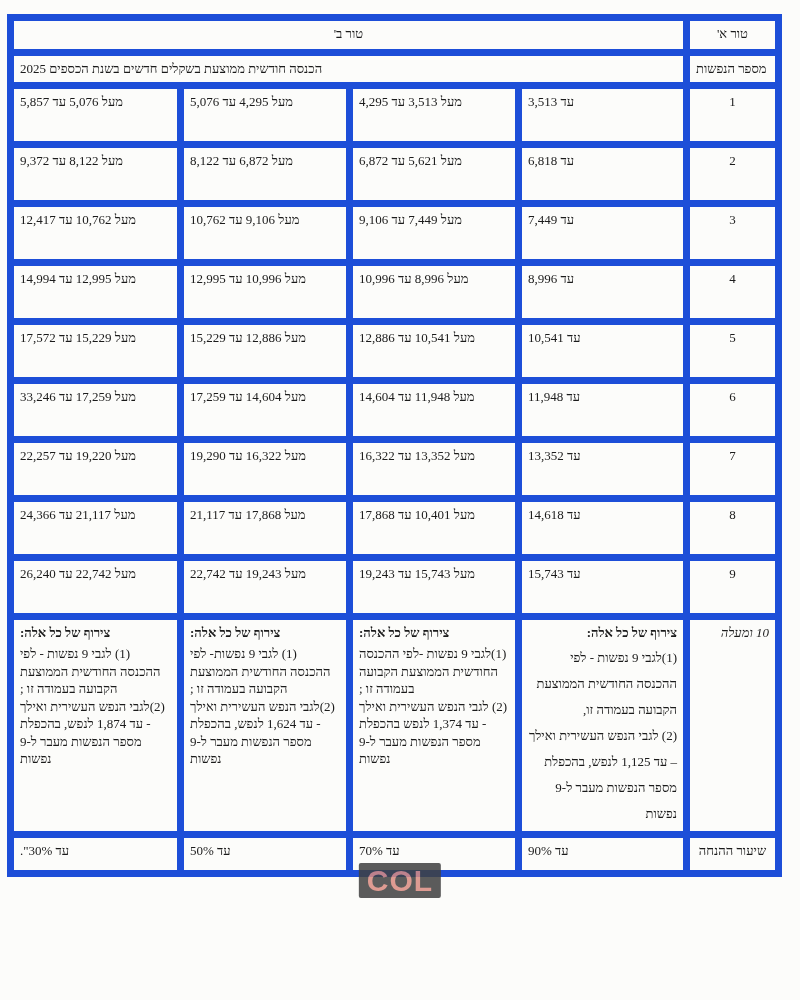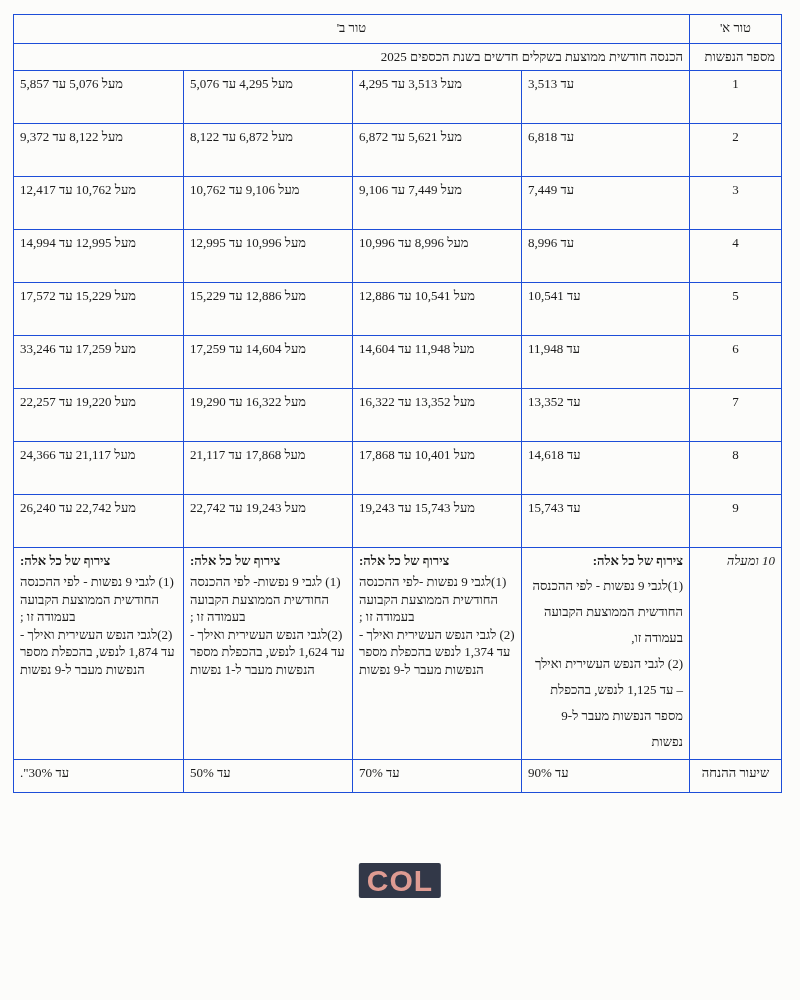--- a/index.html
+++ b/index.html
@@ -24,21 +24,21 @@
     padding: 14px 18px 16px 14px;
   }
   table.doc-table {
     width: 768px;
     border-collapse: collapse;
     table-layout: fixed;
     direction: rtl;
     margin: 0;
   }
   table.doc-table td {
-    border: 1px solid #1d4ed8;
+    border: 7px solid #1d4ed8;
     vertical-align: top;
     padding: 4px 6px;
     font-size: 13px;
     line-height: 1.35;
     color: #1b1b1b;
   }
   .col-a { width: 92px; }
   .col-1 { width: 168px; }
   .col-2 { width: 169px; }
   .col-3 { width: 169px; }
@@ -49,21 +49,21 @@
     font-size: 13.5px;
     padding-top: 6px;
     padding-bottom: 6px;
     height: 20px;
   }
   .hdr-span {
     text-align: center;
     font-size: 13.5px;
   }
   .subhdr {
-    text-align: right;
+    text-align: left;
     font-size: 13.5px;
     padding-top: 6px;
     padding-bottom: 8px;
     margin-top: 39px;
   }
   .num-cell {
     text-align: center;
     font-size: 13.5px;
     height: 44px;
     vertical-align: middle;
@@ -131,21 +131,21 @@
     font-size: 30px;
     font-weight: bold;
     letter-spacing: 1px;
     color: #e8a9a0;
     opacity: 0.85;
     pointer-events: none;
     background: rgba(255,255,255,0.0);
     padding: 2px 10px;
   }
   .watermark .wm-box {
-    background: #0f172a;
+    background: #404040;
     padding: 1px 8px;
     border-radius: 2px;
     color: #d98b80;
   }
 </style>
 </head>
 <body>
 
 <div class="page">
 
@@ -239,21 +239,21 @@
           <span class="note-line">(2) לגבי הנפש העשירית ואילך – עד 1,125 לנפש, בהכפלת מספר הנפשות מעבר ל-9 נפשות</span>
         </td>
         <td class="note-cell">
           <span class="note-title">צירוף של כל אלה:</span>
           <span class="note-line">(1)לגבי 9 נפשות -לפי ההכנסה החודשית הממוצעת הקבועה בעמודה זו ;</span>
           <span class="note-line">(2) לגבי הנפש העשירית ואילך - עד 1,374 לנפש בהכפלת מספר הנפשות מעבר ל-9 נפשות</span>
         </td>
         <td class="note-cell">
           <span class="note-title">צירוף של כל אלה:</span>
           <span class="note-line">(1) לגבי 9 נפשות- לפי ההכנסה החודשית הממוצעת הקבועה בעמודה זו ;</span>
-          <span class="note-line">(2)לגבי הנפש העשירית ואילך - עד 1,624 לנפש, בהכפלת מספר הנפשות מעבר ל-1 נפשות</span>
+          <span class="note-line">(2)לגבי הנפש העשירית ואילך - עד 1,624 לנפש, בהכפלת מספר הנפשות מעבר ל-9 נפשות</span>
         </td>
         <td class="note-cell">
           <span class="note-title">צירוף של כל אלה:</span>
           <span class="note-line">(1) לגבי 9 נפשות - לפי ההכנסה החודשית הממוצעת הקבועה בעמודה זו ;</span>
           <span class="note-line">(2)לגבי הנפש העשירית ואילך - עד 1,874 לנפש, בהכפלת מספר הנפשות מעבר ל-9 נפשות</span>
         </td>
       </tr>
 
       <tr>
         <td class="rate-label">שיעור ההנחה</td>

